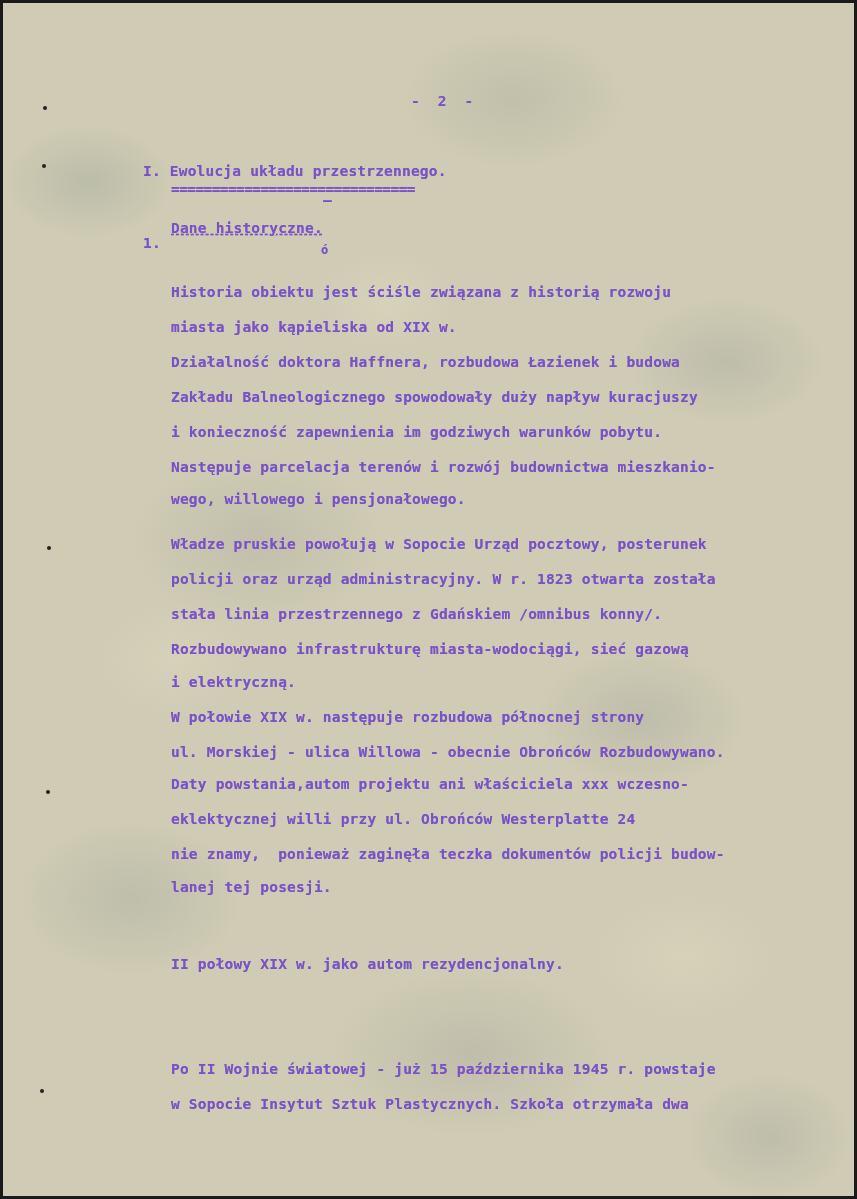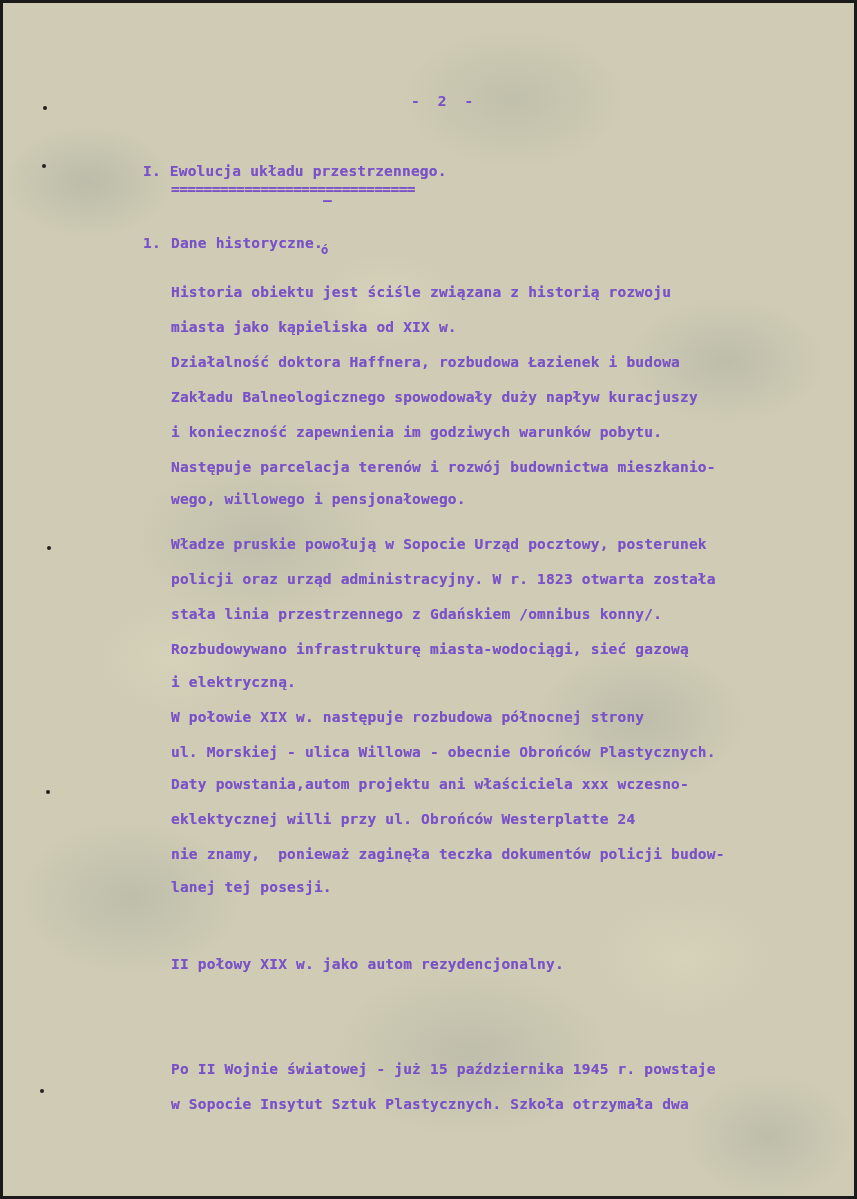--- a/index.html
+++ b/index.html
@@ -35,21 +35,21 @@
       font-weight: bold;
       letter-spacing: 0.2px;
       white-space: pre;
       text-shadow: 0 0 0.6px rgba(122,82,200,0.6);
     }
     .pagenum { left: 408px; top: 90px; }
     .h1 { left: 140px; top: 160px; }
     .h1-rule { left: 168px; top: 178px; letter-spacing: -0.6px; }
     .h1-mark { left: 320px; top: 189px; }
     .h2-num { left: 140px; top: 232px; }
-    .h2 { left: 168px; top: 232px; text-decoration-style: dashed; }
+    .h2 { left: 168px; top: 217px; text-decoration: underline; text-decoration-style: dashed; }
     .h2-mark { left: 318px; top: 240px; font-size: 12px; }
     .line { left: 168px; }
   </style>
 </head>
 <body>
 
 <div class="page">
 
   <div class="dot" style="left:40px;top:103px"></div>
   <div class="dot" style="left:39px;top:161px"></div>
@@ -74,21 +74,21 @@
   <div class="typed line" style="top:421px">i konieczność zapewnienia im godziwych warunków pobytu.</div>
   <div class="typed line" style="top:456px">Następuje parcelacja terenów i rozwój budownictwa mieszkanio-</div>
   <div class="typed line" style="top:488px">wego, willowego i pensjonałowego.</div>
 
   <div class="typed line" style="top:533px">Władze pruskie powołują w Sopocie Urząd pocztowy, posterunek</div>
   <div class="typed line" style="top:568px">policji oraz urząd administracyjny. W r. 1823 otwarta została</div>
   <div class="typed line" style="top:603px">stała linia przestrzennego z Gdańskiem /omnibus konny/.</div>
   <div class="typed line" style="top:638px">Rozbudowywano infrastrukturę miasta-wodociągi, sieć gazową</div>
   <div class="typed line" style="top:671px">i elektryczną.</div>
   <div class="typed line" style="top:706px">W połowie XIX w. następuje rozbudowa północnej strony</div>
-  <div class="typed line" style="top:741px">ul. Morskiej - ulica Willowa - obecnie Obrońców Plastycznych.</div>
+  <div class="typed line" style="top:741px">ul. Morskiej - ulica Willowa - obecnie Obrońców Rozbudowywano.</div>
   <div class="typed line" style="top:773px">Daty powstania,autom projektu ani właściciela xxx wczesno-</div>
   <div class="typed line" style="top:808px">eklektycznej willi przy ul. Obrońców Westerplatte 24</div>
   <div class="typed line" style="top:843px">nie znamy,  ponieważ zaginęła teczka dokumentów policji budow-</div>
   <div class="typed line" style="top:876px">lanej tej posesji.</div>
 
   <div class="typed line" style="top:953px">II połowy XIX w. jako autom rezydencjonalny.</div>
   <div class="typed line" style="top:1058px">Po II Wojnie światowej - już 15 października 1945 r. powstaje</div>
   <div class="typed line" style="top:1093px">w Sopocie Insytut Sztuk Plastycznych. Szkoła otrzymała dwa</div>
 </div>
 

